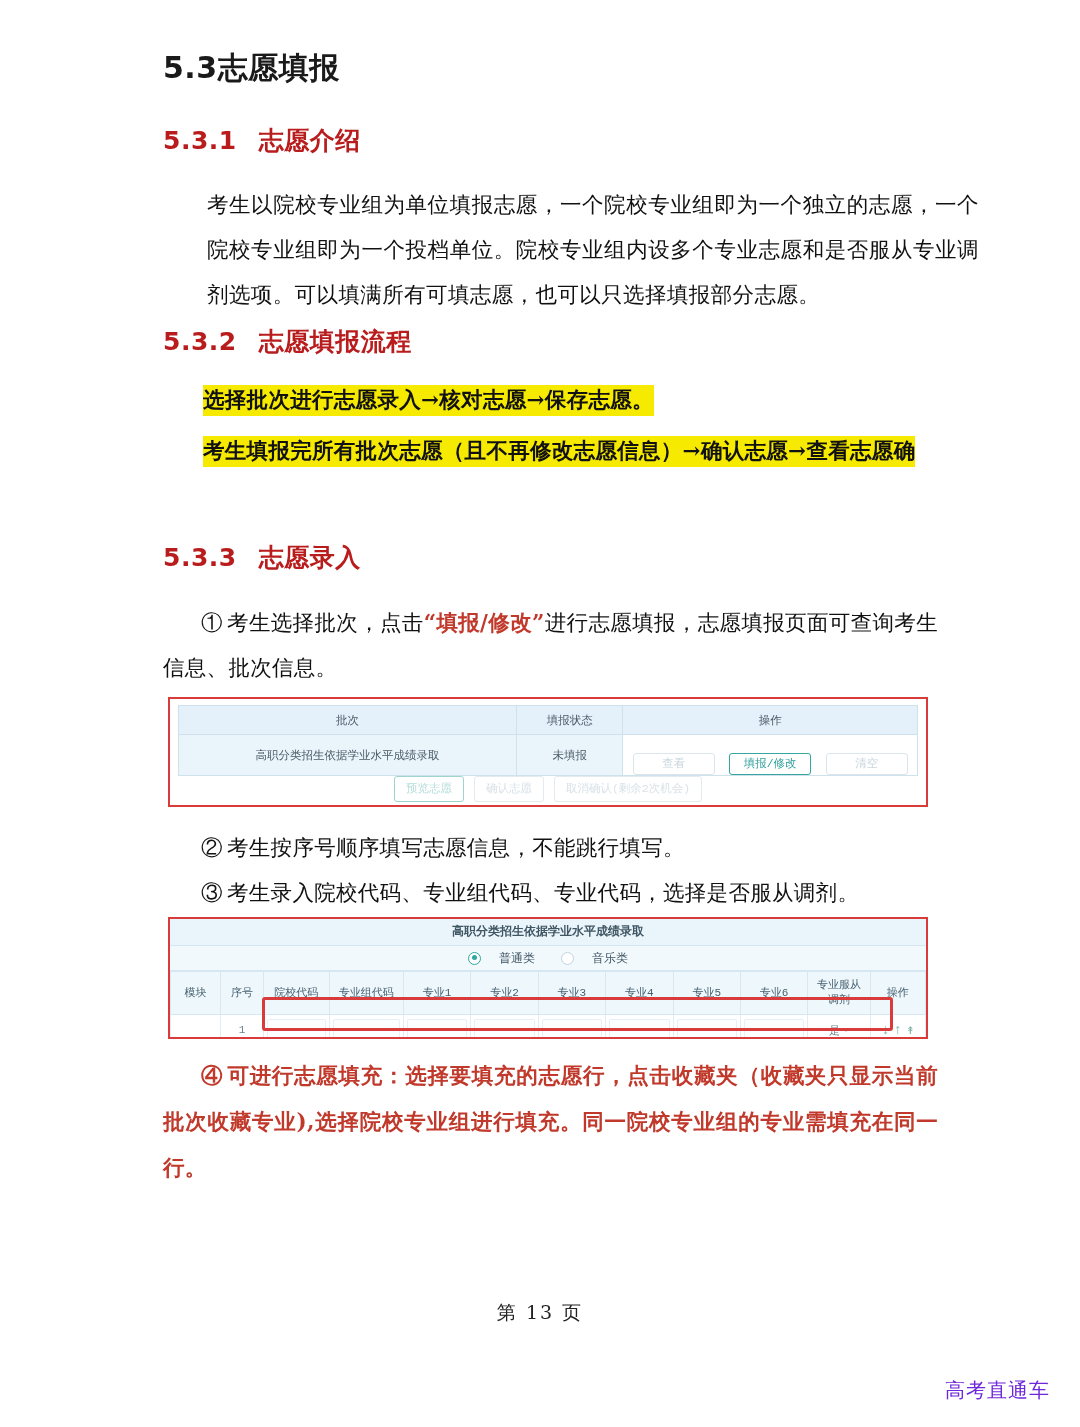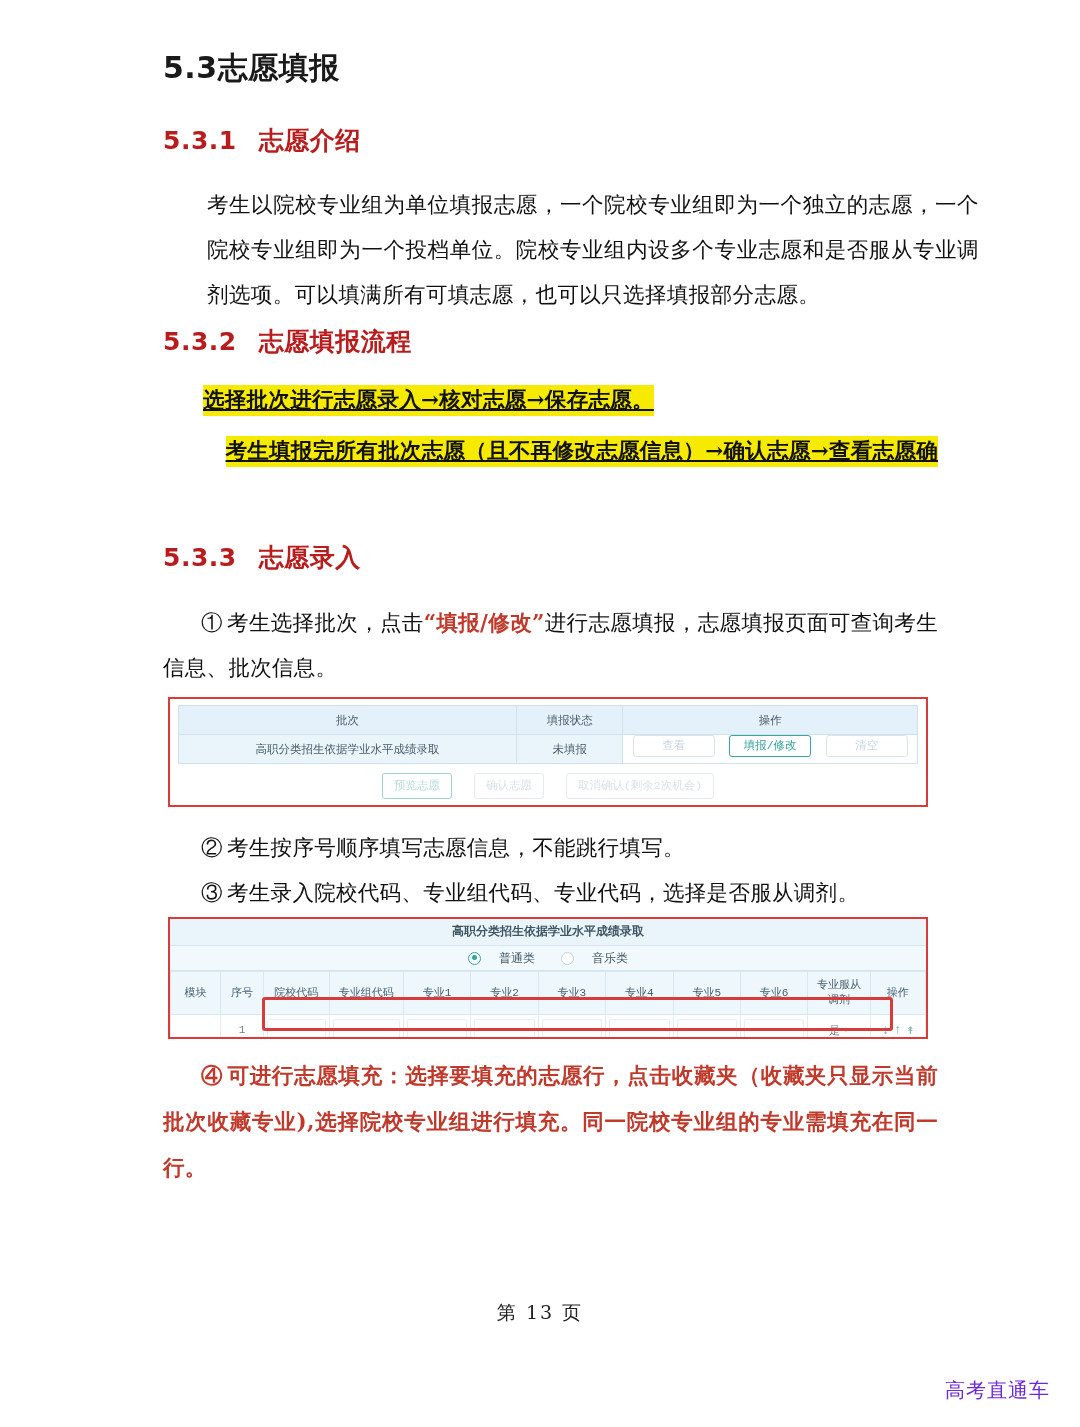--- a/index.html
+++ b/index.html
@@ -75,23 +75,23 @@
     color: #111;
   }
   #flow-1 { top: 377px; }
   #flow-2 { top: 428px; }
   .hl {
     background: #f5ea00;
     box-decoration-break: clone;
     -webkit-box-decoration-break: clone;
     padding: 2px 0 4px 0;
   }
-  .flow .line { display: block; text-decoration: underline; }
+  .flow .line { display: block; }
   #flow-1 .line { padding-left: 40px; }
-  #flow-2 .line-1 { padding-left: 40px; text-align: right; }
+  #flow-2 .line-1 { padding-left: 40px; }
 
   
   .item {
     position: absolute;
     left: 163px;
     width: 775px;
     font-size: 21.5px;
     line-height: 45px;
     letter-spacing: 0.3px;
     color: #111;
@@ -153,23 +153,24 @@
     background: #e9f4fb;
     font-weight: normal;
     padding: 0 2px;
   }
   .btab thead th { background: #e4f1fa; }
   .btab tbody td { background: #e9f4fb; }
   .btab .opcell { background: #ffffff; }
 
   .ops-wrap {
     display: flex;
-    align-items: flex-start;
+    align-items: flex-end;
     justify-content: space-around;
     height: 28px;
+    margin-top: 12px;
   }
   .opbtn {
     display: inline-block;
     min-width: 64px;
     padding: 3px 8px;
     border: 1px solid #dbe6ec;
     border-radius: 3px;
     background: #ffffff;
     color: #c9d6de;
     font-size: 11.5px;
@@ -177,22 +178,21 @@
   }
   .opbtn.primary {
     border: 1px solid #35a6a0;
     color: #2c9e99;
   }
 
   .footer-btns {
     display: flex;
     justify-content: center;
     align-items: center;
-    gap: 22px;
-    margin-top: 9px;
+    gap: 10px;
   }
   .fbtn {
     border: 1px solid #e3ebef;
     border-radius: 3px;
     background: #ffffff;
     padding: 5px 11px;
     font-size: 11.5px;
     line-height: 14px;
     color: #d8e2e8;
   }

